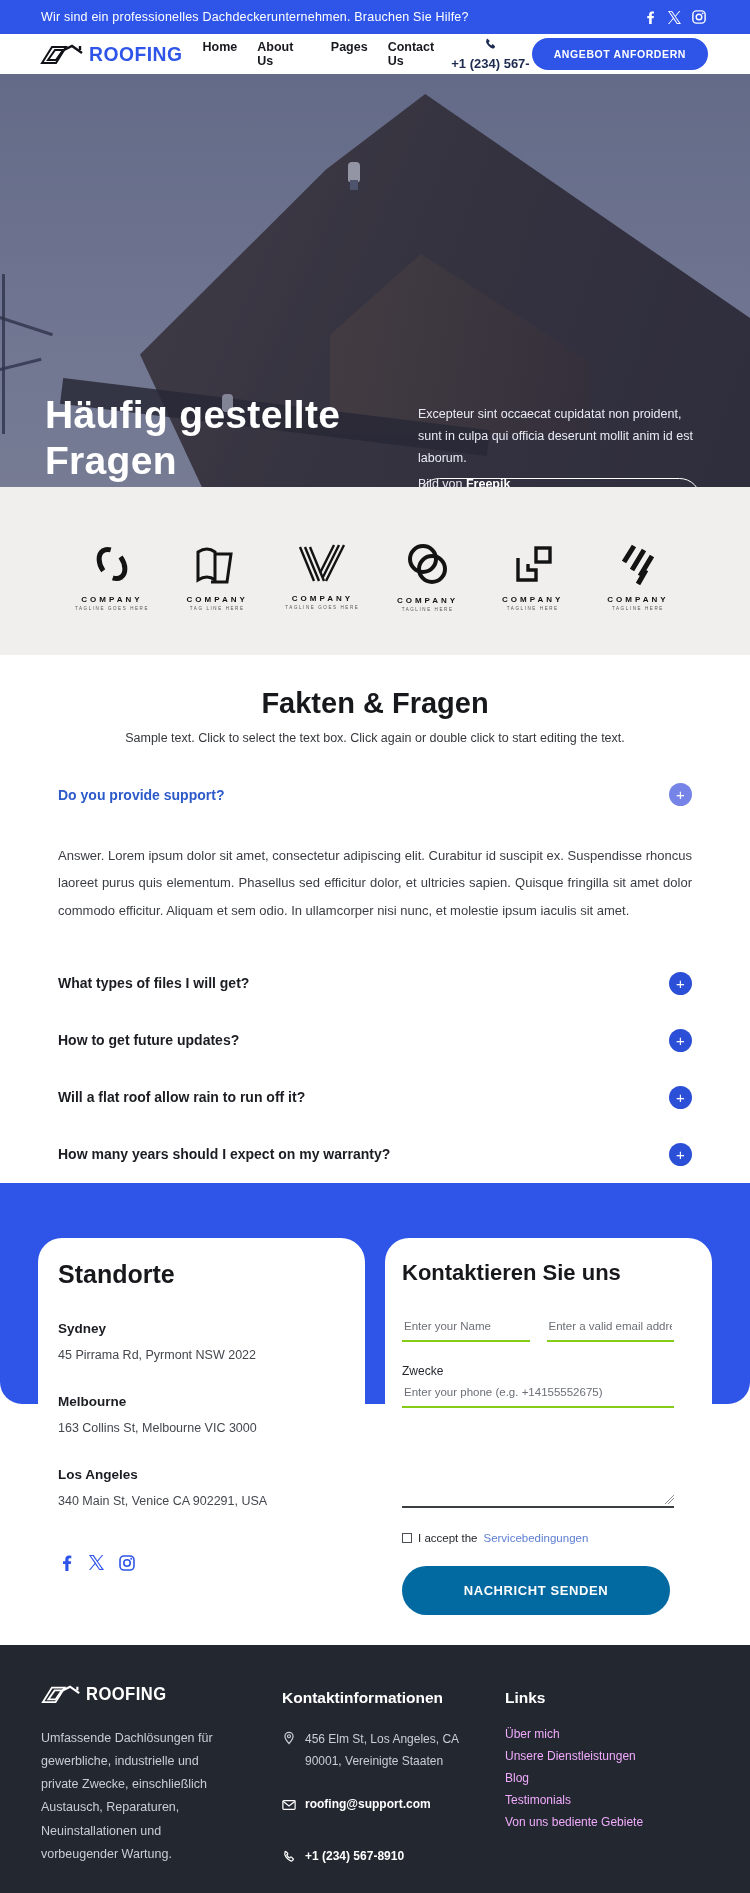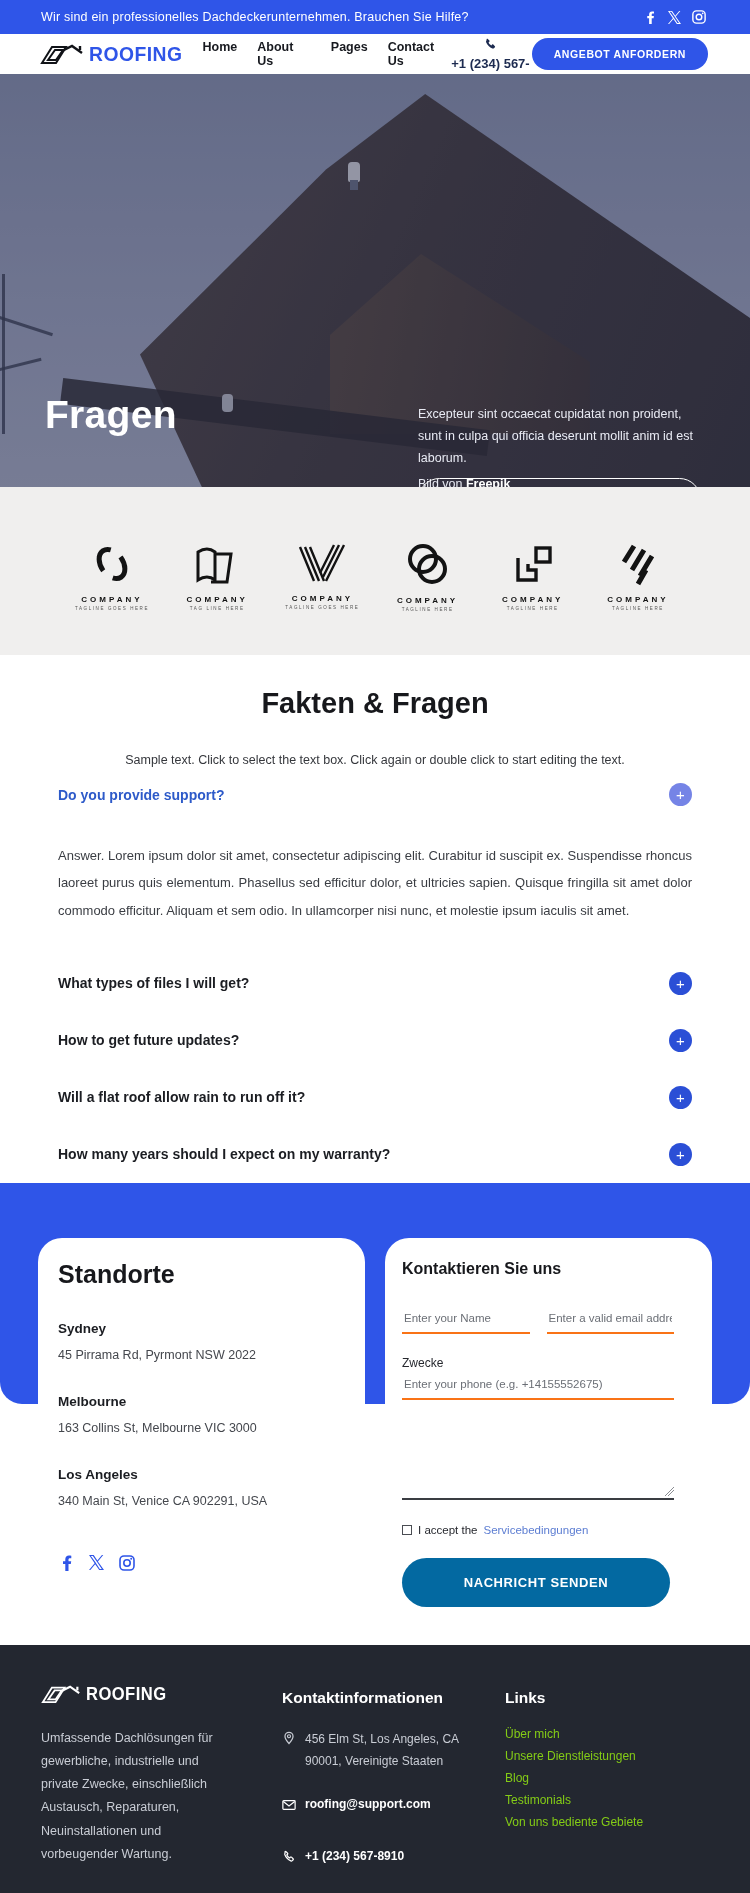--- a/index.html
+++ b/index.html
@@ -47,21 +47,21 @@
   
   .brands { height:168px; background:#f0efee; display:flex; align-items:center; justify-content:space-between; padding:10px 62px 0; }
   .brand-logo { display:flex; flex-direction:column; align-items:center; width:100px;text-align:center; }
   .brand-logo svg { display:block; }
   .brand-logo .co { margin-top:7px; font-size:8px; font-weight:700; letter-spacing:3px; color:#111; white-space:nowrap; }
   .brand-logo .tg { margin-top:2px; font-size:4.5px; letter-spacing:1.6px; color:#555; white-space:nowrap; }
 
   
   .faq-section { height:528px; background:#fff; position:relative; }
   .faq-title { position:absolute; top:32px; left:0; width:100%; text-align:center; font-size:29px; font-weight:800; color:#17181c; }
-  .faq-sub { position:absolute; top:98px; left:0; width:100%; text-align:center; font-size:12.5px; color:#35373c; }
+  .faq-sub { position:absolute; top:76px; left:0; width:100%; text-align:center; font-size:12.5px; color:#35373c; }
   .faq-list { position:absolute; left:58px; right:58px; top:128px; }
   .faq-q-row { display:flex; align-items:center; justify-content:space-between; cursor:pointer; }
   .faq-q { font-size:14px; font-weight:700; color:#1b1d22; }
   .faq-q.open { color:#2d5ac9; }
   .plus-btn { width:23px; height:23px; border-radius:50%; background:#2b4fd6; color:#fff; display:flex; align-items:center; justify-content:center; font-size:15px; font-weight:400; flex:0 0 auto; cursor:pointer; line-height:1; }
   .plus-btn.open { background:#7584e6; }
   .faq-item-open { margin-bottom:10px; }
   .faq-answer { margin-top:36px; font-size:13px; line-height:2.1; color:#3a3d43; text-align:justify; }
   .faq-item { margin-top:34px; }
 
@@ -70,23 +70,23 @@
   .blue-band { position:absolute; top:0; left:0; width:750px; height:221px; background:#2f55e8; border-radius:0 0 22px 22px; }
   .card { position:absolute; top:55px; background:#fff; border-radius:24px; }
   .card-left { left:38px; width:327px; height:565px; padding:22px 20px 0 20px; }
   .card-right { left:385px; width:327px; height:565px; padding:22px 38px 0 17px; }
   .card-title { font-size:25px; font-weight:700; color:#17181c; }
   .loc-city { margin-top:32px; font-size:13.5px; font-weight:700; color:#1b1d22; }
   .loc-addr { margin-top:12px; font-size:12.5px; color:#44474d; }
   .loc-social { margin-top:46px; display:flex; gap:13px; }
   .loc-social .social-ic { width:17px; height:17px; }
 
-  .form-title { font-size:16px; font-weight:700; color:#17181c; }
+  .form-title { font-size:22px; font-weight:700; color:#17181c; }
   .form-row2 { display:flex; gap:17px; margin-top:28px; }
-  .u-input { border:none; border-bottom:2px solid #f97316; background:transparent; font-size:11.5px; color:#222; padding:6px 2px 8px; width:100%; font-family:"Liberation Sans",sans-serif; outline:none; }
+  .u-input { border:none; border-bottom:2px solid #84cc16; background:transparent; font-size:11.5px; color:#222; padding:6px 2px 8px; width:100%; font-family:"Liberation Sans",sans-serif; outline:none; }
   .u-input::placeholder { color:#6b6f76; }
   .form-label { margin-top:22px; font-size:12px; color:#26282e; }
   .phone-input { margin-top:2px; }
   .msg-area { position:relative; margin-top:14px; height:86px; border-bottom:2px solid #3a3d42; cursor:text; }
   .resize-handle { position:absolute; right:0; bottom:2px; width:9px; height:9px;
     background:linear-gradient(135deg,transparent 45%,#8a8d92 45%,#8a8d92 52%,transparent 52%,transparent 65%,#8a8d92 65%,#8a8d92 72%,transparent 72%); cursor:nwse-resize; }
   .terms-row { margin-top:24px; display:flex; align-items:center; gap:6px; font-size:11.5px; color:#26282e; }
   .checkbox { width:10px; height:10px; border:1.5px solid #4a4d53; background:#fff; cursor:pointer; flex:0 0 auto; }
   .terms-link { color:#5c7dd2; cursor:pointer; }
   .send-btn { margin-top:22px; width:268px; height:49px; background:#0369a1; border:none; border-radius:25px; color:#fff; font-size:13px; font-weight:700; letter-spacing:.6px; cursor:pointer; font-family:"Liberation Sans",sans-serif; }
@@ -97,21 +97,21 @@
   .f-brand { display:flex; align-items:center; gap:5px; }
   .f-brand-text { font-size:18px; font-weight:800; color:#fff; letter-spacing:.5px; transform:scaleX(.92); transform-origin:left; }
   .f-desc { margin-top:22px; font-size:12.5px; line-height:1.85; color:#c9cdd5; }
   .f-col2 { position:absolute; left:282px; top:44px; width:190px; }
   .f-h { font-size:15.5px; font-weight:700; color:#fff; }
   .f-row { display:flex; gap:9px; margin-top:22px; font-size:12px; line-height:1.8; color:#c9cdd5; }
   .f-row.strong { color:#fff; font-weight:700; align-items:center; }
   .f-ic { flex:0 0 auto; width:14px; height:14px; margin-top:2px; }
   .f-col3 { position:absolute; left:505px; top:44px; }
   .f-links { margin-top:20px; display:flex; flex-direction:column; gap:8px; }
-  .f-link { font-size:12px; color:#84cc16; cursor:pointer; }
+  .f-link { font-size:12px; color:#f0abfc; cursor:pointer; }
 </style>
 </head>
 <body>
 
 <div id="app">
 
   <div class="topbar">
     <div class="topbar-msg">Wir sind ein professionelles Dachdeckerunternehmen. Brauchen Sie Hilfe?</div>
     <div class="social-row">
       <span class="social-ic">
@@ -170,20 +170,21 @@
       <div class="roof-beam"></div>
       <div class="worker"></div>
       <div class="worker2"></div>
       <div class="branch" style="left:-6px;top:250px;width:60px;height:3px;transform:rotate(18deg);"></div>
       <div class="branch" style="left:-10px;top:290px;width:52px;height:3px;transform:rotate(-14deg);"></div>
       <div class="branch" style="left:2px;top:200px;width:3px;height:160px;"></div>
       <div class="hero-overlay"></div>
     </div>
     <div class="hero-content">
       <div class="hero-title">
+        <div>Häufig gestellte</div>
         <div>Fragen</div>
       </div>
       <div class="hero-side">
         <span>Excepteur sint occaecat cupidatat non proident, sunt in culpa qui officia deserunt mollit anim id est laborum.</span>
         <div class="hero-credit">
           <span>Bild von </span><b>Freepik</b>
         </div>
       </div>
       <button class="hero-cta">KOSTENLOSER KOSTENVORANSCHLAG</button>
     </div>

